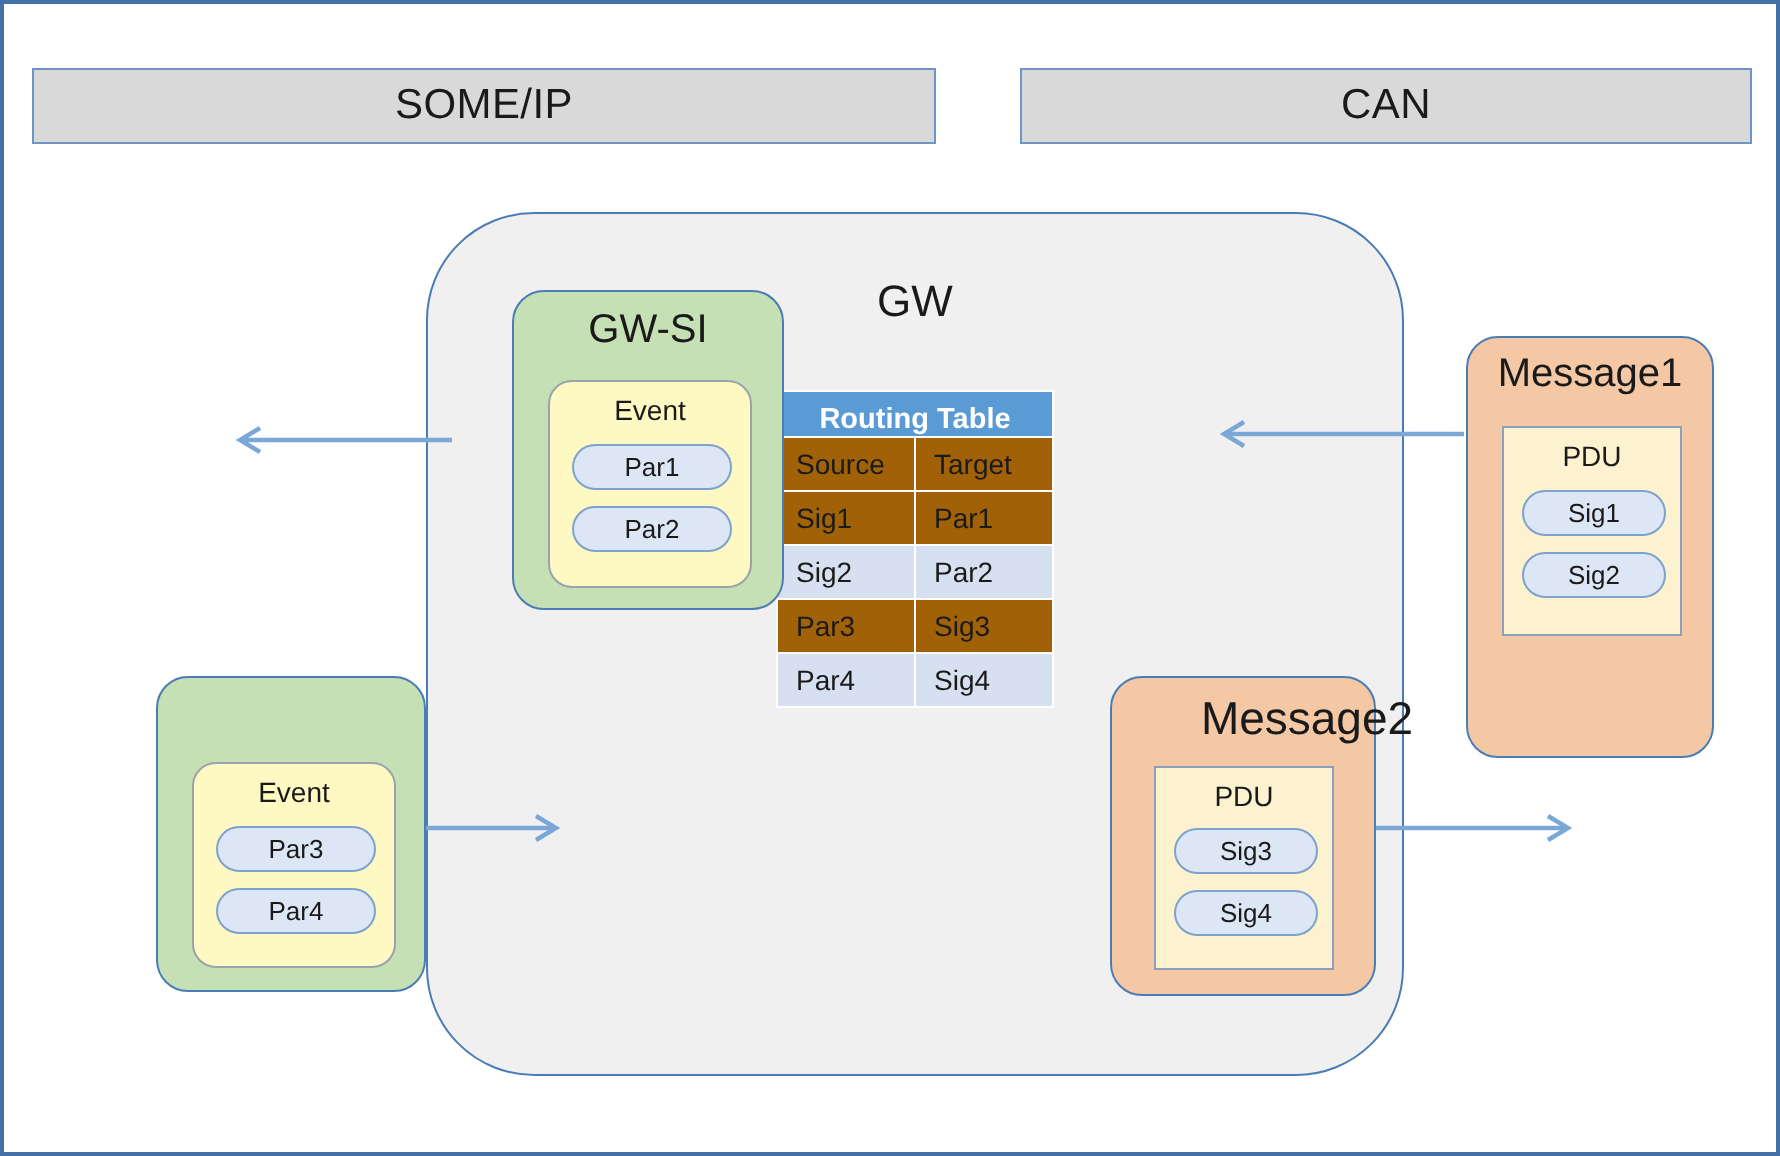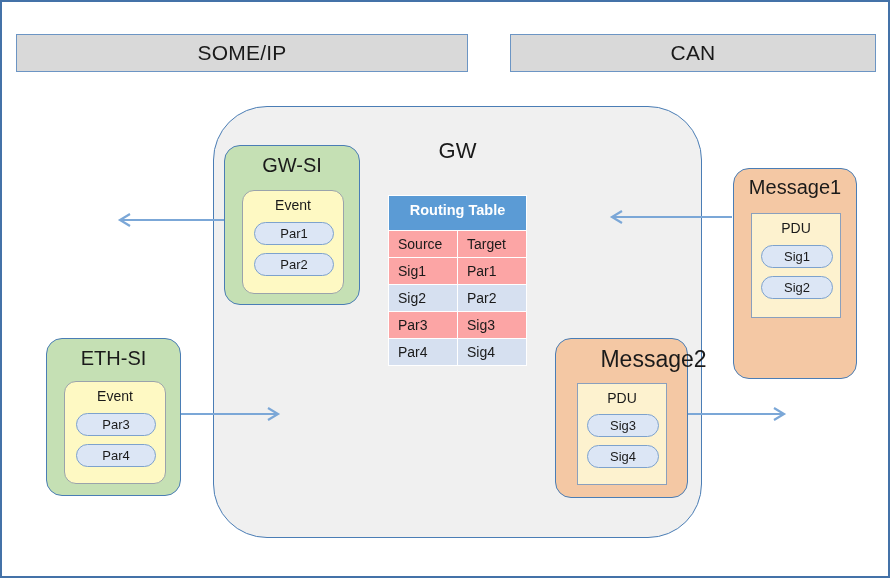--- a/index.html
+++ b/index.html
@@ -60,20 +60,21 @@
 
   
   .block {
     position: absolute;
     box-sizing: border-box;
     border-radius: 16px;
   }
   .block-green {
     background: #c5e0b4;
     border: 1.6px solid #4a7db5;
+    margin-left: 32px;
   }
   .block-orange {
     background: #f4c8a4;
     border: 1.6px solid #4a7db5;
   }
   .block-title {
     position: absolute;
     left: 0;
     width: 100%;
     text-align: center;
@@ -127,31 +128,31 @@
     width: 139px;
     border-collapse: collapse;
     table-layout: fixed;
   }
   #routing-table th.rt-head {
     background: #5b9bd5;
     color: #ffffff;
     font-size: 14.5px;
     font-weight: bold;
     text-align: center;
-    padding: 6px 0 12px 0;
+    padding: 6px 0 0 0;
     border: 1px solid #ffffff;
   }
   #routing-table td {
     font-size: 14px;
     color: #1a1a1a;
     padding: 5px 0 5px 9px;
     border: 1px solid #ffffff;
     width: 50%;
   }
-  #routing-table tr.rt-odd  td { background: #fca5a5; }
+  #routing-table tr.rt-odd  td { background: #a16207; }
   #routing-table tr.rt-even td { background: #d6e0f0; }
 
   
   .arrow-svg {
     position: absolute;
     overflow: visible;
   }
 </style>
 </head>
 <body>
@@ -218,21 +219,20 @@
   <div class="block block-green" style="left:222px; top:143px; width:136px; height:160px;">
     <div class="block-title" style="top:8px; font-size:20px;">GW-SI</div>
     <div class="inner-panel" style="left:17px; top:44px; width:102px; height:104px;">
       <div class="inner-title" style="top:6px;">Event</div>
       <div class="pill" style="left:11px; top:31px; width:80px; height:23px;">Par1</div>
       <div class="pill" style="left:11px; top:62px; width:80px; height:23px;">Par2</div>
     </div>
   </div>
 
   <div class="block block-green" style="left:44px; top:336px; width:135px; height:158px;">
-    <div class="block-title" style="top:8px; font-size:20px;">ETH-SI</div>
     <div class="inner-panel" style="left:17px; top:42px; width:102px; height:103px;">
       <div class="inner-title" style="top:6px;">Event</div>
       <div class="pill" style="left:11px; top:31px; width:80px; height:23px;">Par3</div>
       <div class="pill" style="left:11px; top:62px; width:80px; height:23px;">Par4</div>
     </div>
   </div>
 
   <div class="block block-orange" style="left:731px; top:166px; width:124px; height:211px;">
     <div class="block-title" style="top:7px; font-size:20px;">Message1</div>
     <div class="inner-panel-pdu" style="left:17px; top:44px; width:90px; height:105px;">

